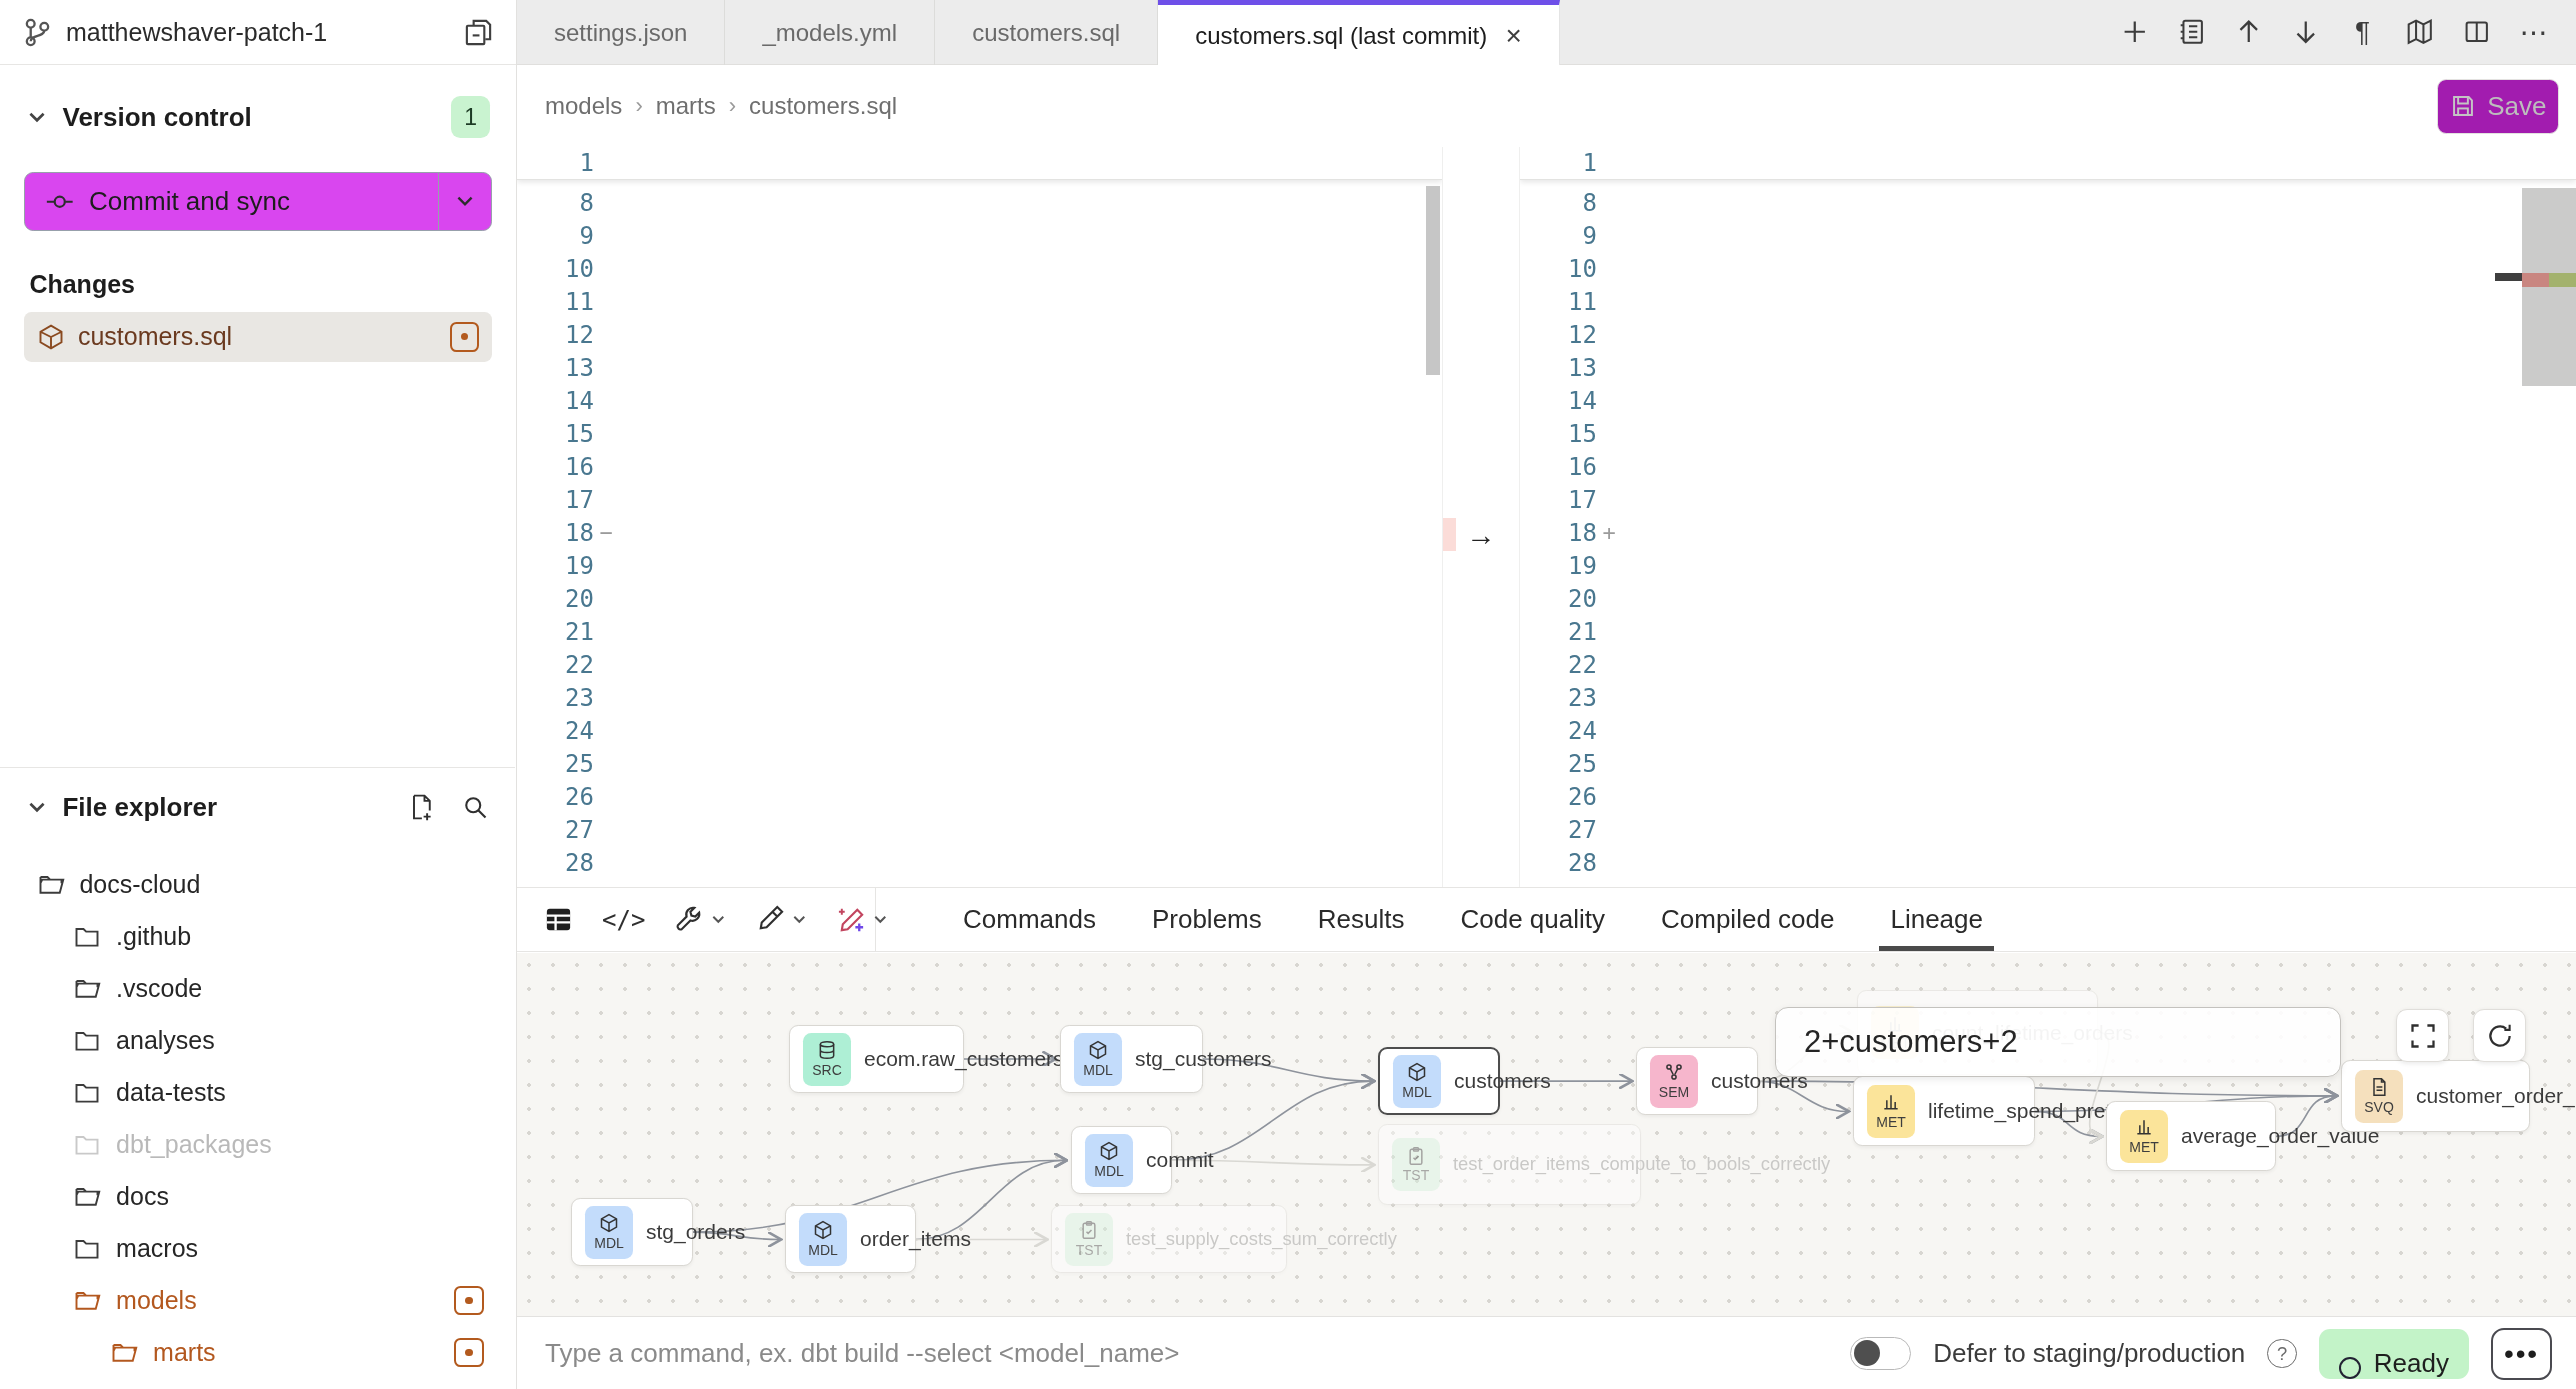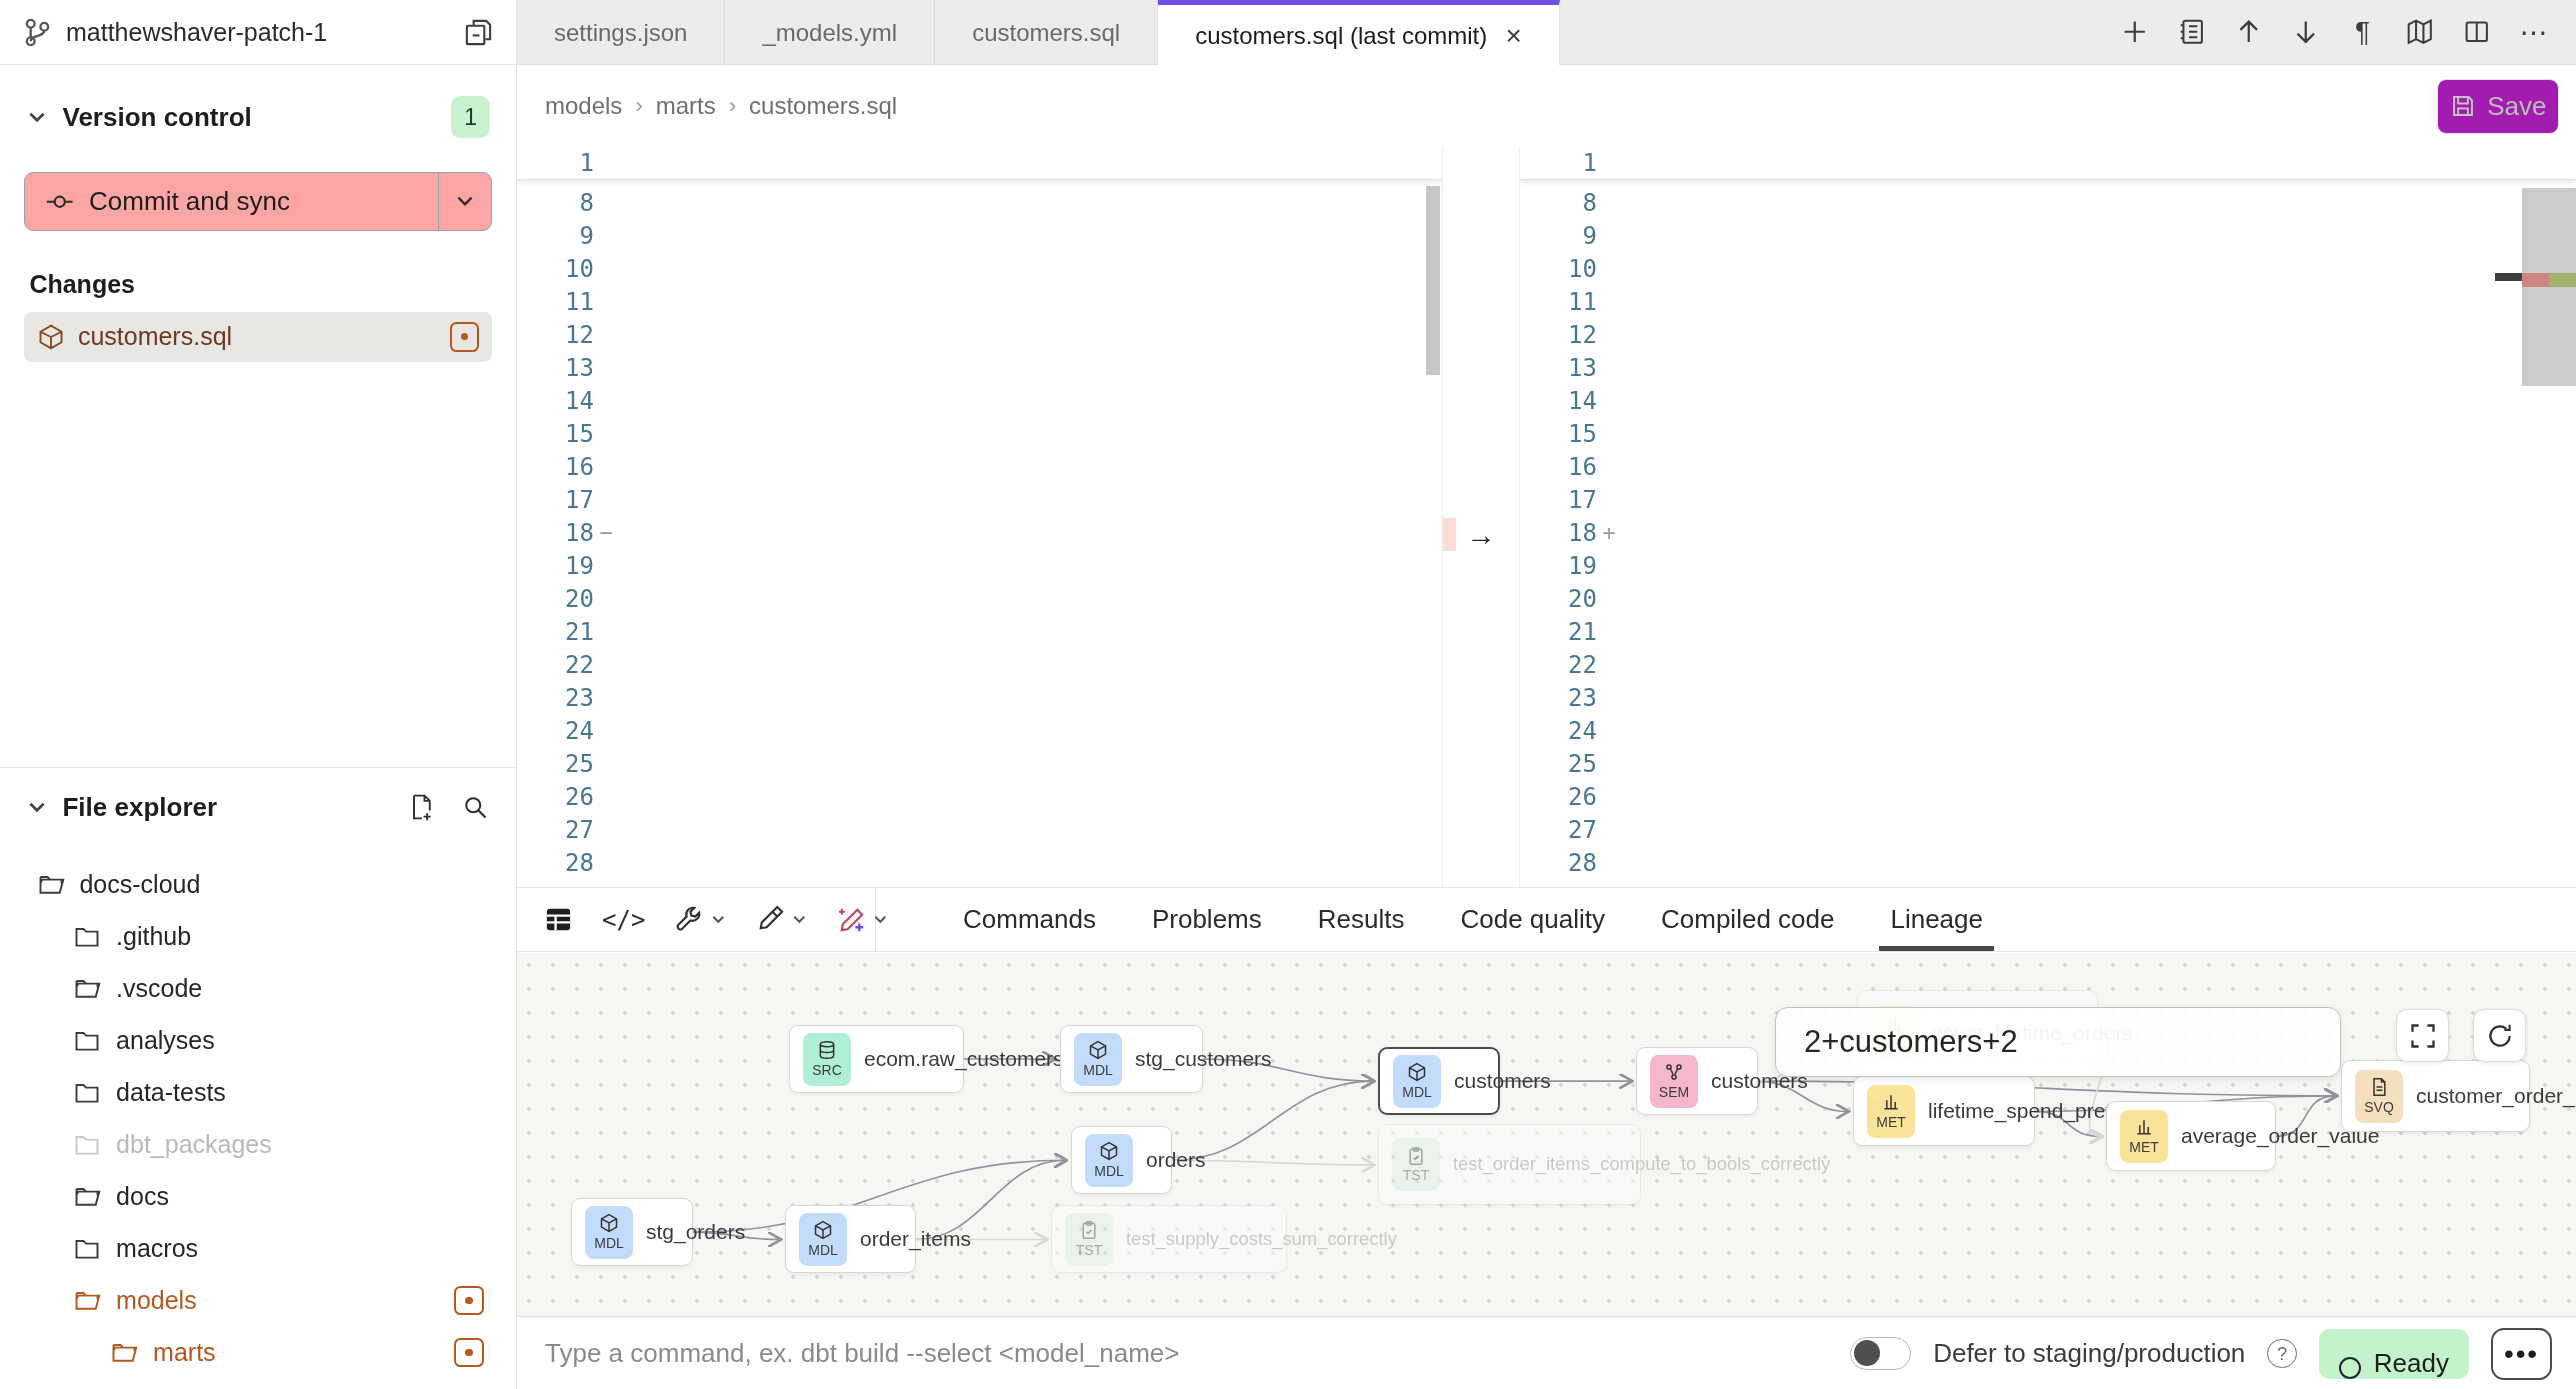--- a/index.html
+++ b/index.html
@@ -10,21 +10,21 @@
 
   
   #sidebar { left:0; top:0; width:517px; height:1389px; background:#fff; border-right:1.8px solid #e2e1df; }
   #sb-header { height:65px; border-bottom:1.8px solid #e7e6e4; display:flex; align-items:center; padding:0 22px; gap:13px; }
   #sb-header .proj { font-size:25px; color:#2b2b2b; flex:1; }
   .icnbtn { display:flex; align-items:center; justify-content:center; color:#3f3f3f; cursor:pointer; }
   #vc-block { padding:24px 18.4px 0 18.4px; }
   .sec-head { display:flex; align-items:center; gap:14.7px; padding:7.4px 7.4px; }
   .sec-title { font-size:26px; font-weight:bold; color:#1d1d1d; flex:1; }
   .badge-green { min-width:39px; height:42px; background:#c9f3d0; border-radius:9.2px; display:flex; align-items:center; justify-content:center; font-size:23px; color:#1d3b25; }
-  #commit-btn { margin:26px 5.5px 0 5.5px; height:59px; border:1.8px solid #97a0ab; border-radius:9.2px; display:flex; background:#fca5a5; overflow:hidden; }
+  #commit-btn { margin:26px 5.5px 0 5.5px; height:59px; border:1.8px solid #97a0ab; border-radius:9.2px; display:flex; background:#d946ef; overflow:hidden; }
   #commit-main { flex:1; display:flex; align-items:center; gap:14.7px; padding:0 20px; font-size:26px; color:#1d1d1d; }
   #commit-caret { width:53px; border-left:1.8px solid #97a0ab; display:flex; align-items:center; justify-content:center; color:#2d2d2d; }
   #changes-label { margin:39px 0 13px 11px; font-size:25px; font-weight:bold; color:#1d1d1d; }
   #changed-row { margin:0 5.5px; height:50px; background:#e9e7e3; border-radius:7.4px; display:flex; align-items:center; gap:13px; padding:0 13px; }
   #changed-row .fname { font-size:25px; color:#6b3a1f; flex:1; }
   .mod-badge { width:29.5px; height:29.5px; border:2.8px solid #b35a1e; border-radius:6.4px; position:relative; flex:0 0 auto; }
   .mod-badge::after { content:""; position:absolute; left:50%; top:50%; width:7.4px; height:7.4px; margin:-3.7px 0 0 -3.7px; border-radius:50%; background:#b35a1e; }
   #fe-block { position:absolute; left:0; top:767px; width:515px; border-top:1.8px solid #e7e6e4; padding:16.6px 18.4px 0 18.4px; }
   #fe-head-icons { display:flex; gap:26px; align-items:center; }
   #fe-tree { margin-top:28px; }
@@ -542,21 +542,21 @@
         </span>
         <span class="nlabel">customers</span>
       </div>
       <div class="lnode" style="left: 554px; top: 173px; width: 101px; height: 68px;">
         <span class="lbadge" style="background: rgb(195, 220, 251);">
           <svg width="20" height="20" viewBox="0 0 24 24" fill="none" stroke="#333" stroke-width="1.8">
             <path d="M12 2 L21 7 L21 17 L12 22 L3 17 L3 7 Z M3 7 L12 12 L21 7 M12 12 V22"></path>
           </svg>
           <span class="code">MDL</span>
         </span>
-        <span class="nlabel">orders</span>
+        <span class="nlabel">commit</span>
       </div>
       <div class="lnode faded" style="left: 861px; top: 171px; width: 263px; height: 81px;">
         <span class="lbadge" style="background: rgb(213, 242, 222);">
           <svg width="20" height="20" viewBox="0 0 24 24" fill="none" stroke="#333" stroke-width="1.8">
             <rect x="5" y="4" width="14" height="18" rx="2"></rect>
             <rect x="9" y="2" width="6" height="4" rx="1"></rect>
             <path d="M9 14l2 2 4-4"></path>
           </svg>
           <span class="code">TST</span>
         </span>

